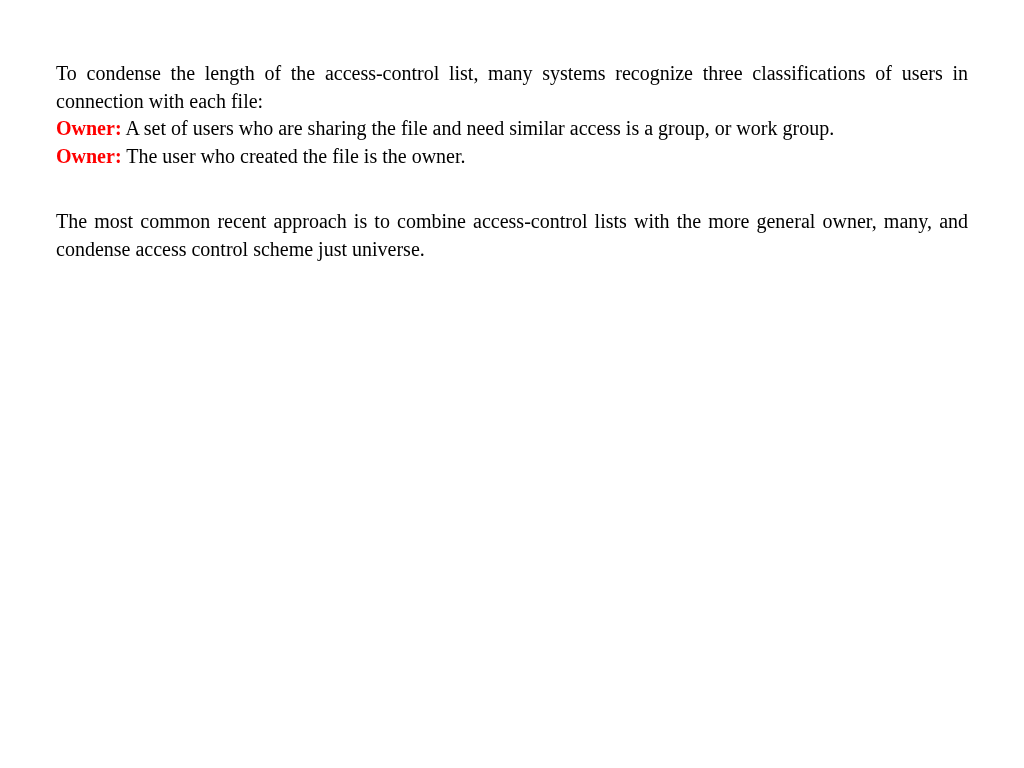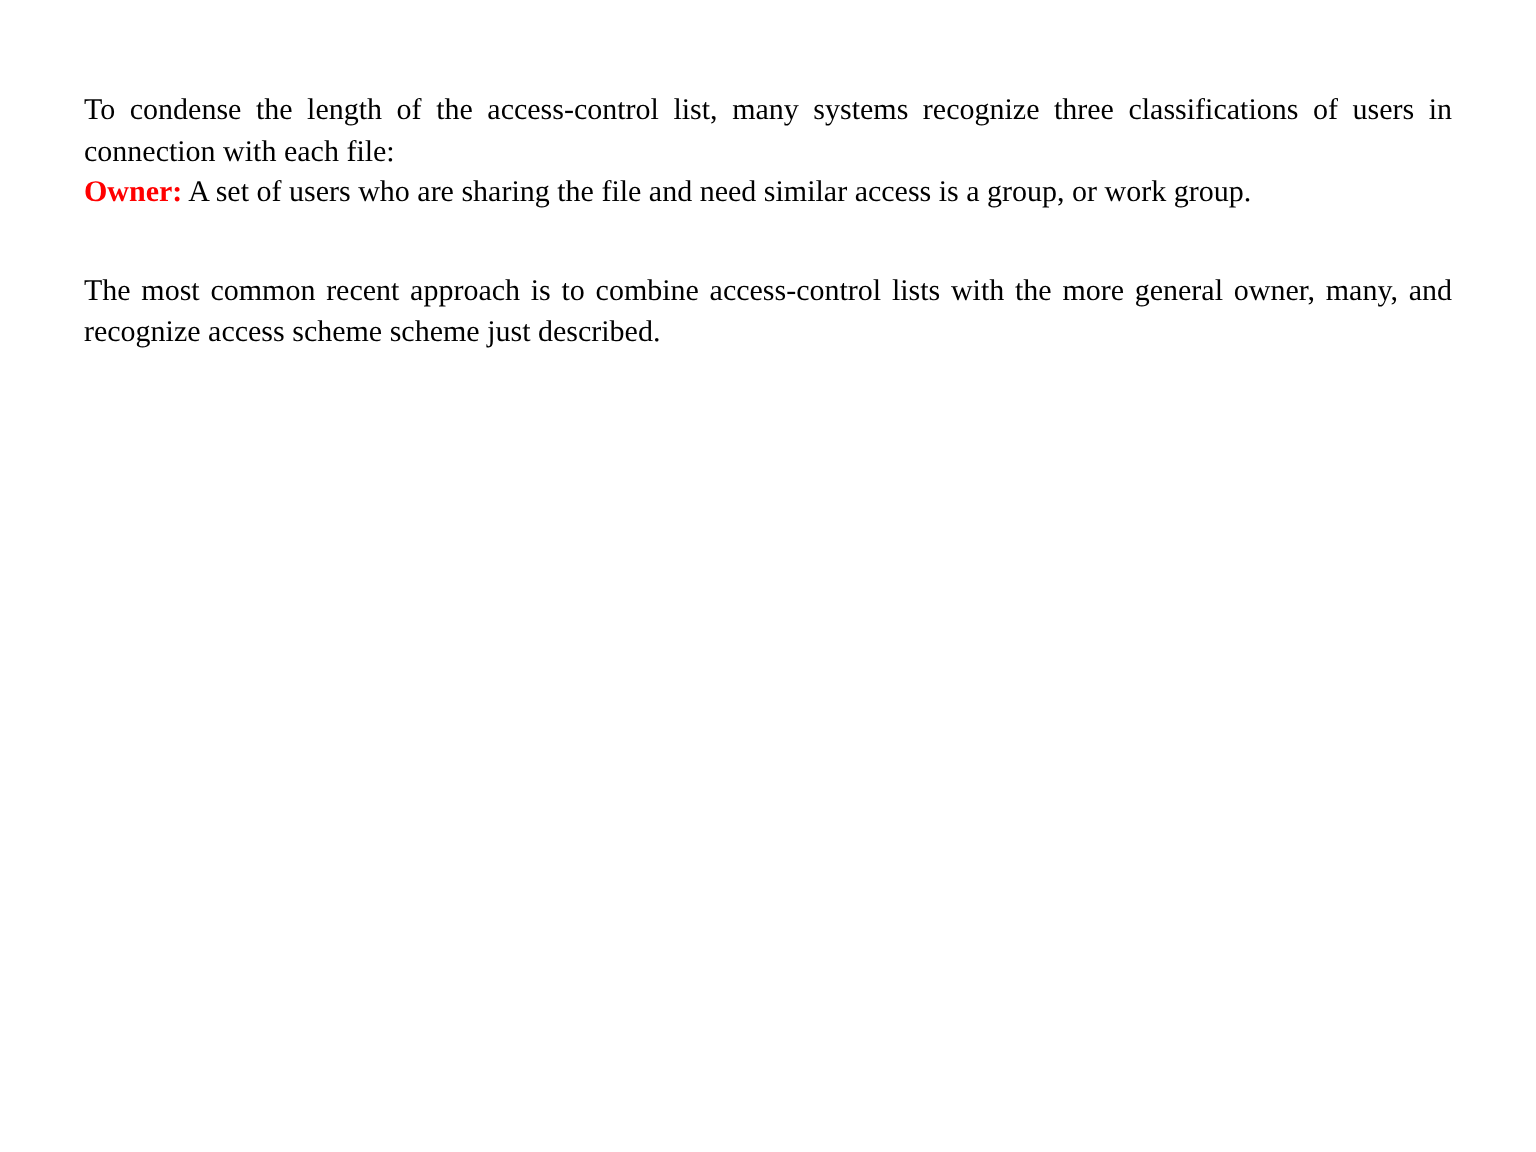--- a/index.html
+++ b/index.html
@@ -38,21 +38,24 @@
 <body>
 
 <div class="content">
 
   <p class="para">To condense the length of the access-control list, many systems recognize three classifications of users in connection with each file:</p>
 
   <p class="para">
     <span class="red-bold">Owner:</span><span>  A set of users who are sharing the file and need similar access is a group, or work group.</span>
   </p>
 
+  <p class="para">
+    <span class="red-bold">Owner:</span><span>  The user who created the file is the owner.</span>
+  </p>
 
 
   <div class="gap"></div>
 
   <p class="para">
-    <span>The most common recent approach is to combine access-control lists with the more general </span><span class="bold">owner</span><span>, </span><span class="bold">many</span><span>, and </span><span class="bold">recognize</span><span> access scheme scheme just described.</span>
+    <span>The most common recent approach is to combine access-control lists with the more general </span><span class="bold">owner</span><span>, </span><span class="bold">many</span><span>, and </span><span class="bold">condense</span><span> access control scheme just universe.</span>
   </p>
 
 </div>
 
 </body></html>

